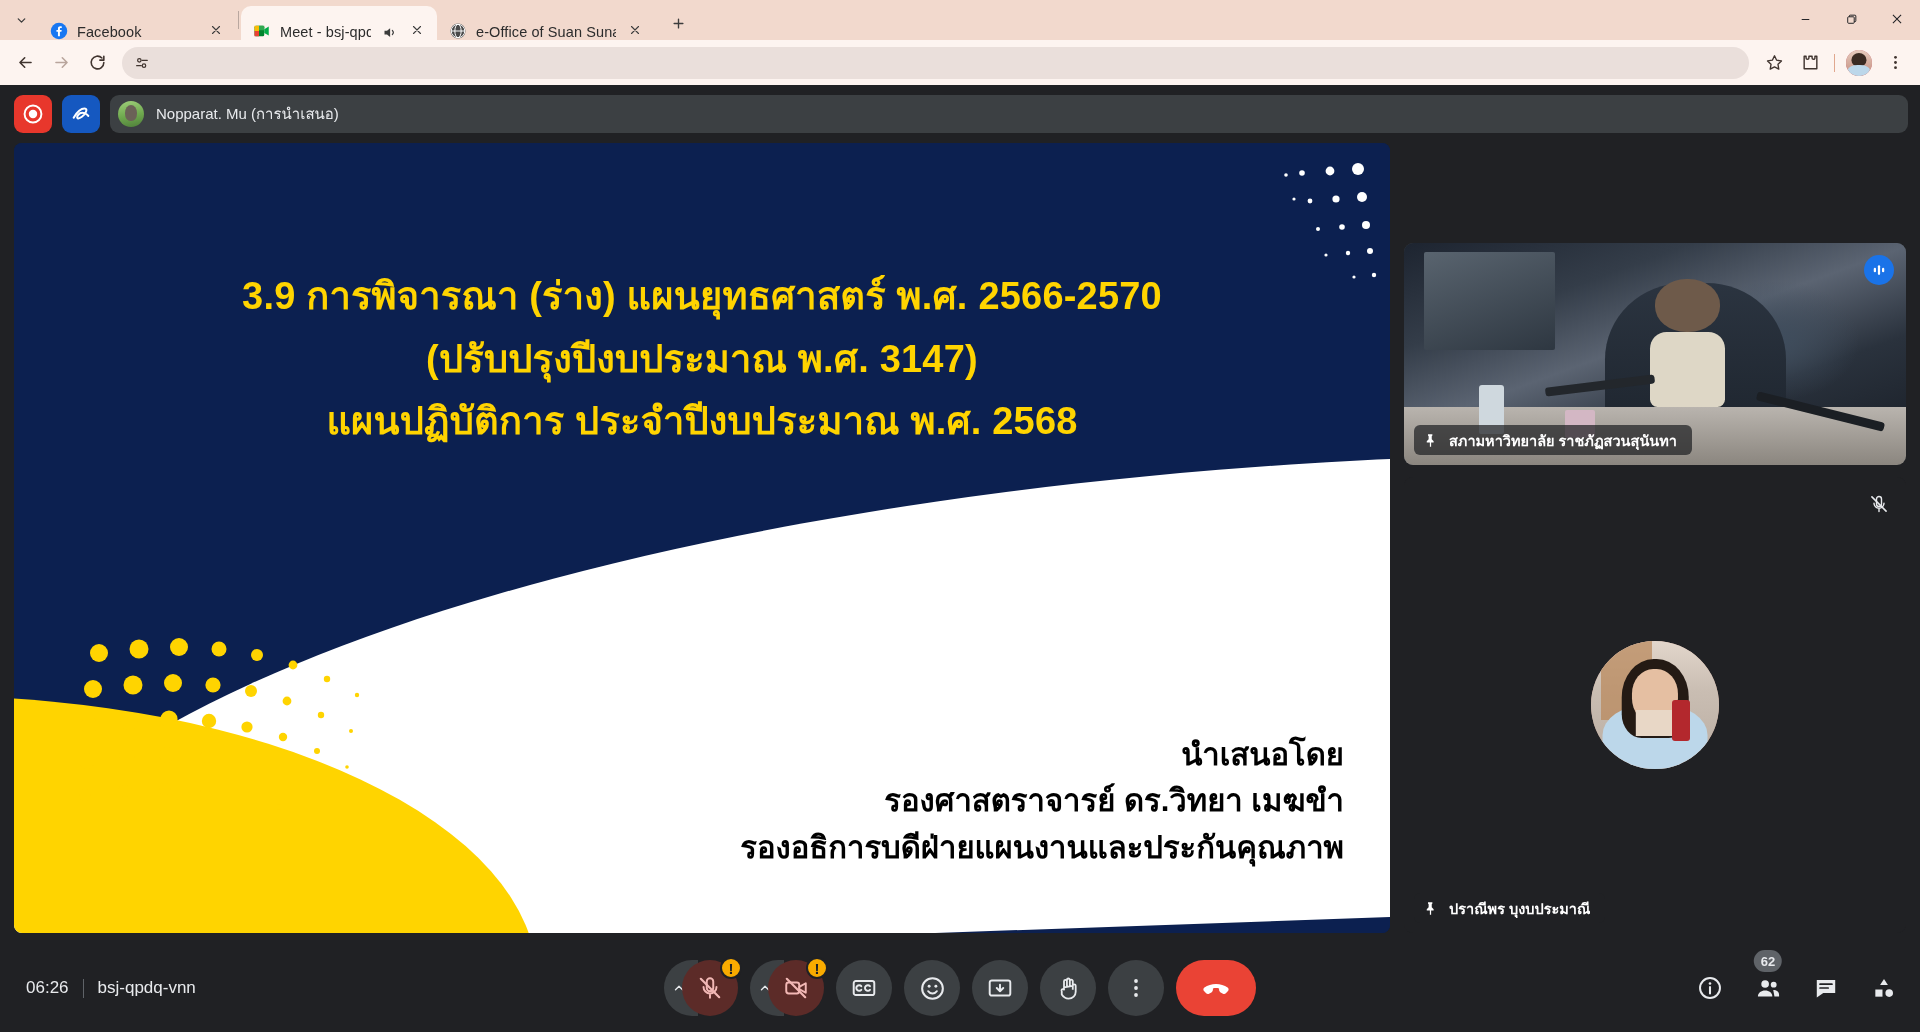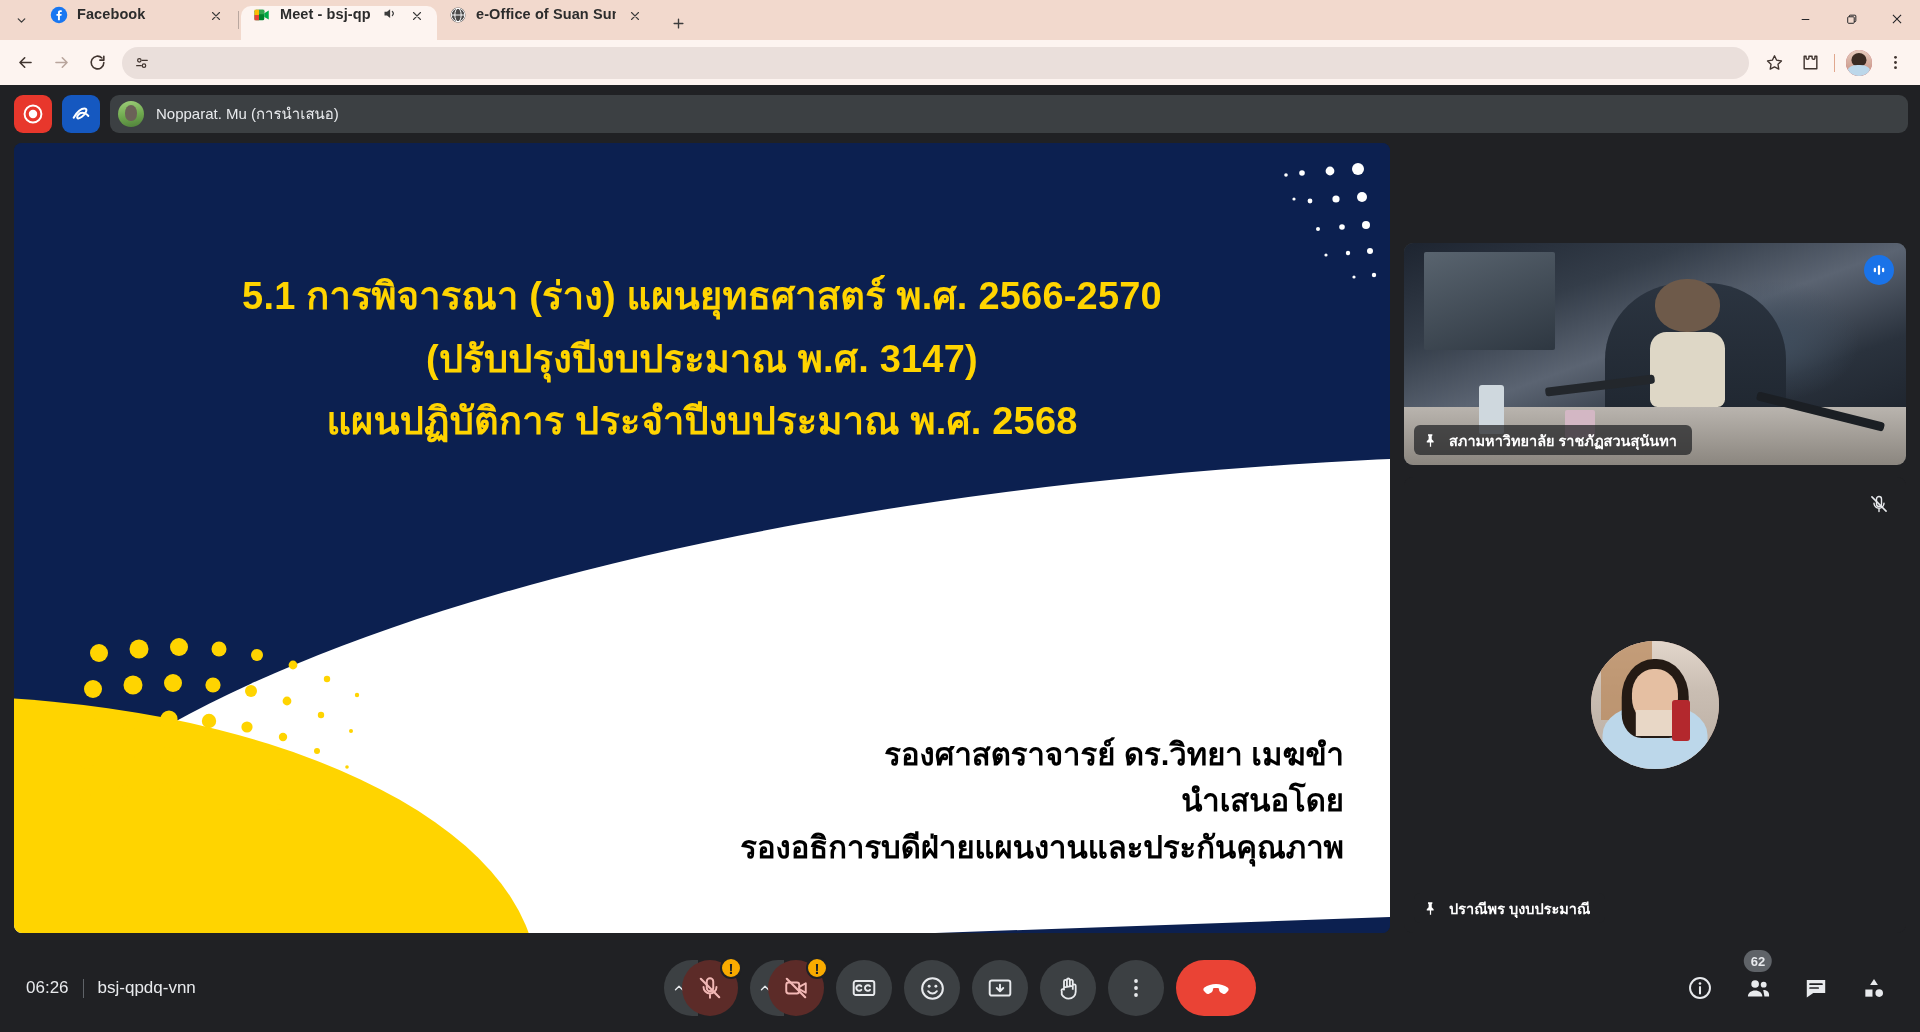--- a/index.html
+++ b/index.html
@@ -17,30 +17,29 @@
     display: flex; align-items: flex-end;
     position: relative;
   }
   .tabstrip { display: flex; align-items: flex-end; height: 40px; padding-left: 4px; flex: 1; }
   .tablist-chevron {
     width: 34px; height: 40px; display: flex; align-items: center; justify-content: center;
     color: #3c3c3c;
   }
   .tab {
     height: 34px;
-    display: flex; align-items: flex-start;
+    display: flex; align-items: flex-end;
     padding: 0 10px 0 12px;
     gap: 9px;
     border-radius: 10px 10px 0 0;
     font-size: 14.5px;
     color: #2c2c2c;
     min-width: 120px;
     max-width: 232px;
     position: relative;
-    font-weight: bold;
   }
   .tab.inactive { background: transparent; }
   .tab.active { background: #fdf4f0; }
   .tab-favicon { width: 18px; height: 18px; flex: 0 0 18px; border-radius: 3px; display: flex; align-items: center; justify-content: center; }
   .tab-title {
     flex: 1; white-space: nowrap; overflow: hidden; text-overflow: clip;
     font-size: 14.5px; letter-spacing: .1px;
   }
   .tab-audio { width: 18px; flex: 0 0 18px; display:flex; align-items:center; justify-content:center; }
   .tab-close { width: 20px; height: 20px; flex: 0 0 20px; display: flex; align-items: center; justify-content: center; border-radius: 50%; }
@@ -262,21 +261,21 @@
   }
   .warn-dot {
     position: absolute; right: -4px; top: -3px;
     width: 22px; height: 22px; border-radius: 50%;
     background: #f9ab00;
     color: #202124; font-size: 15px; font-weight: 700;
     display: flex; align-items: center; justify-content: center;
     border: 2px solid #202124;
   }
   .bb-right {
-    width: 470px; padding-right: 22px;
+    width: 470px; padding-right: 12px;
     display: flex; align-items: center; justify-content: flex-end; gap: 10px;
   }
   .rctl { width: 48px; height: 48px; border-radius: 50%; display: flex; align-items: center; justify-content: center; position: relative; }
   .count-badge {
     position: absolute; top: -14px; left: 50%; transform: translateX(-50%);
     min-width: 28px; height: 22px; border-radius: 11px;
     background: #5f6368; color: #e8eaed;
     font-size: 13px; font-weight: 600;
     display: flex; align-items: center; justify-content: center;
     padding: 0 7px;
@@ -516,28 +515,28 @@
             <circle cx="136" cy="168" r="5"></circle>
             <circle cx="174" cy="174" r="4"></circle>
             <circle cx="210" cy="184" r="3"></circle>
           <circle cx="288" cy="72" r="2.2"></circle>
             <circle cx="282" cy="108" r="2"></circle>
             <circle cx="278" cy="144" r="1.8"></circle>
         </g>
       </svg>
 
       <div class="slide-title">
-        <div>5.1 การพิจารณา (ร่าง) แผนยุทธศาสตร์ พ.ศ. 2566-2570</div>
+        <div>3.9 การพิจารณา (ร่าง) แผนยุทธศาสตร์ พ.ศ. 2566-2570</div>
         <div>(ปรับปรุงปีงบประมาณ พ.ศ. 3147)</div>
         <div>แผนปฏิบัติการ ประจำปีงบประมาณ พ.ศ. 2568</div>
       </div>
 
       <div class="slide-credits">
+        <div>นำเสนอโดย</div>
         <div>รองศาสตราจารย์ ดร.วิทยา เมฆขำ</div>
-        <div>นำเสนอโดย</div>
         <div>รองอธิการบดีฝ่ายแผนงานและประกันคุณภาพ</div>
       </div>
     </div>
   </div>
 
   <div class="tile tile-1">
     <div class="tile-photo-1">
       <span class="photo1-window"></span>
       <span class="photo1-person"></span>
       <span class="photo1-shirt"></span>

